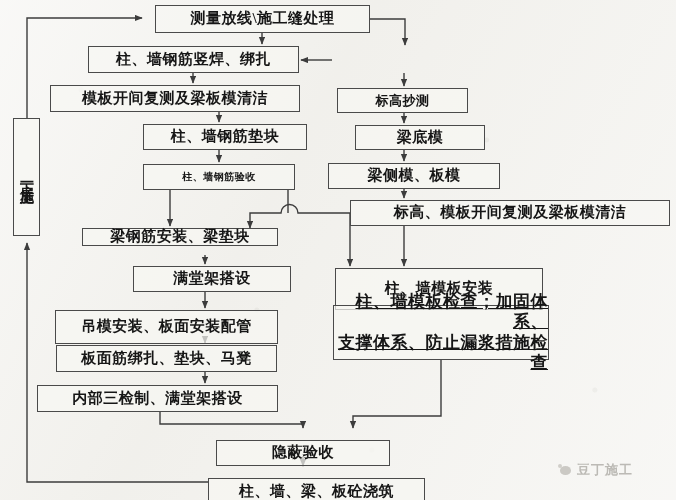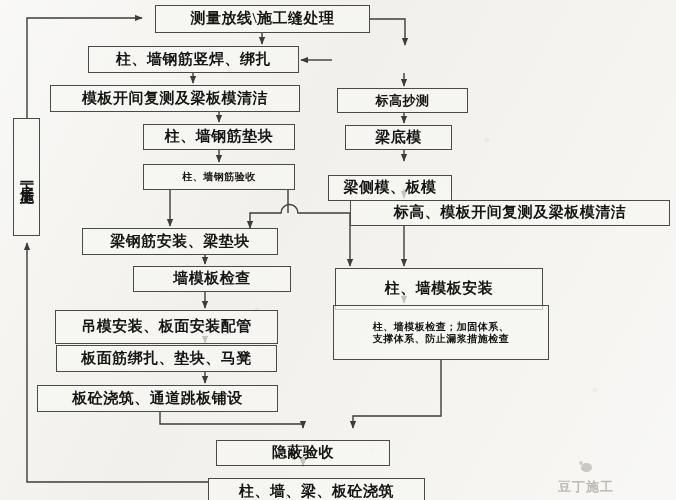--- a/index.html
+++ b/index.html
@@ -57,21 +57,20 @@
     position: absolute;
     display: flex;
     align-items: center;
     gap: 4px;
     color: #b9b7b2;
     font-family: "Liberation Sans", sans-serif;
     font-size: 13px;
     font-weight: 700;
     letter-spacing: 1px;
     opacity: 0.95;
-    flex-direction: column;
   }
   #watermark .wm-mark {
     display: inline-block;
     width: 15px;
     height: 13px;
     position: relative;
   }
   #watermark .wm-mark::before {
     content: "";
     position: absolute;
@@ -153,34 +152,34 @@
       <path d="M208,482 L27,482 L27,243" marker-end="url(#arrow)"></path>
 
       <path d="M27,118 L27,18 L142,18" marker-end="url(#arrow)"></path>
 
     </g>
   </svg>
 
   <div class="node" style="left: 155px; top: 5px; width: 215px; height: 28px; font-size: 15px; border-color: rgb(74, 74, 74); color: rgb(22, 22, 22);">测量放线\施工缝处理</div>
   <div class="node" style="left: 88px; top: 46px; width: 211px; height: 27px; font-size: 15px; border-color: rgb(74, 74, 74); color: rgb(22, 22, 22);">柱、墙钢筋竖焊、绑扎</div>
   <div class="node" style="left: 50px; top: 85px; width: 250px; height: 27px; font-size: 15px; border-color: rgb(74, 74, 74); color: rgb(22, 22, 22);">模板开间复测及梁板模清洁</div>
-  <div class="node" style="left: 143px; top: 124px; width: 152px; height: 26px; font-size: 15px; border-color: rgb(74, 74, 74); color: rgb(22, 22, 22);">柱、墙钢筋垫块</div>
+  <div class="node" style="left: 143px; top: 124px; width: 164px; height: 26px; font-size: 15px; border-color: rgb(74, 74, 74); color: rgb(22, 22, 22);">柱、墙钢筋垫块</div>
   <div class="node" style="left: 143px; top: 164px; width: 152px; height: 26px; font-size: 10px; border-color: rgb(74, 74, 74); color: rgb(22, 22, 22);">柱、墙钢筋验收</div>
-  <div class="node" style="left: 82px; top: 228px; width: 196px; height: 27px; font-size: 15px; border-color: rgb(74, 74, 74); color: rgb(22, 22, 22);">梁钢筋安装、梁垫块</div>
-  <div class="node" style="left: 133px; top: 266px; width: 158px; height: 26px; font-size: 15px; border-color: rgb(74, 74, 74); color: rgb(22, 22, 22);">墙模板检查</div>
+  <div class="node" style="left: 82px; top: 228px; width: 196px; height: 18px; font-size: 15px; border-color: rgb(74, 74, 74); color: rgb(22, 22, 22);">梁钢筋安装、梁垫块</div>
+  <div class="node" style="left: 133px; top: 266px; width: 158px; height: 26px; font-size: 15px; border-color: rgb(74, 74, 74); color: rgb(22, 22, 22);">满堂架搭设</div>
   <div class="node" style="left: 55px; top: 310px; width: 223px; height: 34px; font-size: 15px; border-color: rgb(74, 74, 74); color: rgb(22, 22, 22);">吊模安装、板面安装配管</div>
   <div class="node" style="left: 56px; top: 345px; width: 221px; height: 27px; font-size: 15px; border-color: rgb(74, 74, 74); color: rgb(22, 22, 22);">板面筋绑扎、垫块、马凳</div>
-  <div class="node" style="left: 37px; top: 385px; width: 241px; height: 27px; font-size: 15px; border-color: rgb(74, 74, 74); color: rgb(22, 22, 22);">板砼浇筑、通道跳板铺设</div>
+  <div class="node" style="left: 37px; top: 385px; width: 241px; height: 27px; font-size: 15px; border-color: rgb(74, 74, 74); color: rgb(22, 22, 22);">内部三检制、满堂架搭设</div>
 
   <div class="node" style="left: 337px; top: 88px; width: 131px; height: 25px; font-size: 13px; border-color: rgb(74, 74, 74); color: rgb(22, 22, 22);">标高抄测</div>
-  <div class="node" style="left: 345px; top: 125px; width: 107px; height: 25px; font-size: 15px; border-color: rgb(74, 74, 74); color: rgb(22, 22, 22);">梁底模</div>
-  <div class="node" style="left: 328px; top: 175px; width: 124px; height: 26px; font-size: 15px; border-color: rgb(74, 74, 74); color: rgb(22, 22, 22);">梁侧模、板模</div>
+  <div class="node" style="left: 355px; top: 125px; width: 130px; height: 25px; font-size: 15px; border-color: rgb(74, 74, 74); color: rgb(22, 22, 22);">梁底模</div>
+  <div class="node" style="left: 328px; top: 163px; width: 172px; height: 26px; font-size: 15px; border-color: rgb(74, 74, 74); color: rgb(22, 22, 22);">梁侧模、板模</div>
   <div class="node" style="left: 350px; top: 200px; width: 320px; height: 26px; font-size: 15px; border-color: rgb(74, 74, 74); color: rgb(22, 22, 22);">标高、模板开间复测及梁板模清洁</div>
   <div class="node" style="left: 335px; top: 268px; width: 208px; height: 42px; font-size: 15px; border-color: rgb(74, 74, 74); color: rgb(22, 22, 22);">柱、墙模板安装</div>
-  <div class="node" style="left: 333px; top: 305px; width: 216px; height: 55px; font-size: 10px; border-color: rgb(74, 74, 74); color: rgb(22, 22, 22);">柱、墙模板检查；加固体系、
+  <div class="node" style="left: 333px; top: 305px; width: 216px; height: 55px; font-size: 17px; border-color: rgb(74, 74, 74); color: rgb(22, 22, 22); text-decoration: underline;">柱、墙模板检查；加固体系、
 支撑体系、防止漏浆措施检查</div>
 
   <div class="node" style="left: 216px; top: 440px; width: 174px; height: 26px; font-size: 15px; border-color: rgb(74, 74, 74); color: rgb(22, 22, 22);">隐蔽验收</div>
   <div class="node" style="left: 208px; top: 468px; width: 217px; height: 27px; font-size: 15px; border-color: rgb(74, 74, 74); color: rgb(22, 22, 22); margin-top: 10px;">柱、墙、梁、板砼浇筑</div>
   <div class="node vertical" style="left: 13px; top: 118px; width: 27px; height: 118px; font-size: 14px; border-color: rgb(74, 74, 74); color: rgb(22, 22, 22);">下一层施工</div>
 
   <div id="watermark" style="left: 558px; top: 461px;">
     <span class="wm-mark"></span>
     <span>豆丁施工</span>
   </div>

